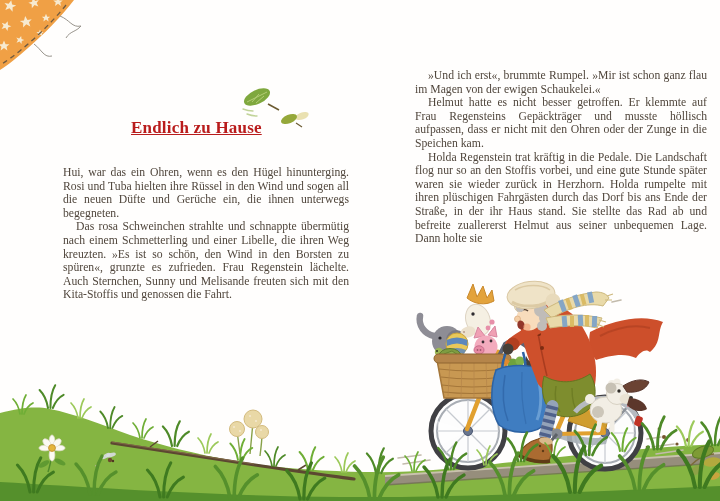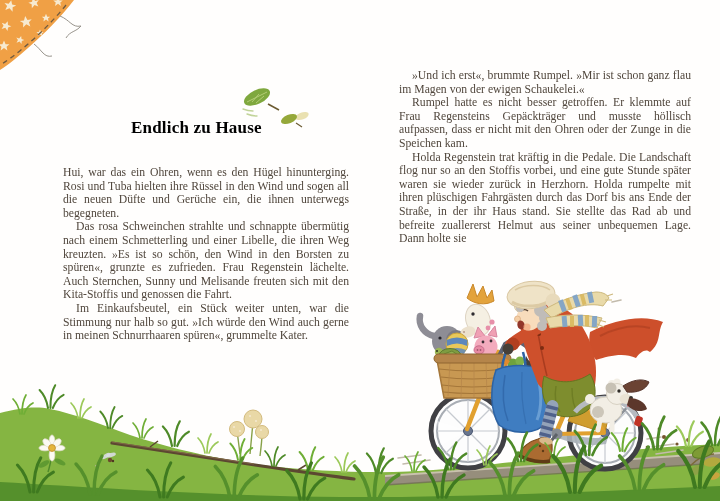--- a/index.html
+++ b/index.html
@@ -1,27 +1,27 @@
 <!DOCTYPE html>
 <html><head>
 <meta charset="utf-8">
 <style>
   html,body{margin:0;padding:0;}
   body{width:720px;height:501px;background:#ffffff;overflow:hidden;
        font-family:"Liberation Serif", serif;}
   .spread{position:relative;width:720px;height:501px;background:#fffefd;}
   .decor{position:absolute;}
   .heading{position:absolute;left:131px;top:118px;
-           font-size:17px;font-weight:bold;color:#000000;letter-spacing:.2px;}
+           font-size:17px;font-weight:bold;color:#b91c1c;letter-spacing:.2px;text-decoration:underline;}
   .textcol{position:absolute;font-size:11.7px;line-height:13.6px;color:#50463c;
            text-align:justify;}
   .textcol p{margin:0;text-indent:13px;}
   .textcol p.first{text-indent:0;}
   .left-col{left:63px;top:166px;width:286px;}
-  .right-col{left:399px;top:69px;width:292px;}
+  .right-col{left:415px;top:69px;width:292px;}
   svg{display:block;}
 </style>
 </head>
 <body>
 
 <div class="spread">
 
   <svg class="decor" style="left:0;top:0" width="100" height="92" viewBox="0 0 100 92">
     <defs>
       <path id="star" d="M0,-6 L1.76,-1.85 L6,-1.85 L2.85,0.7 L3.7,5 L0,2.3 L-3.7,5 L-2.85,0.7 L-6,-1.85 L-1.76,-1.85 Z"></path>
@@ -62,26 +62,25 @@
     <g stroke="#c2d49a" stroke-width="1.4" fill="none" stroke-linecap="round">
       <path d="M8,27 q5,2 10,2"></path>
       <path d="M12,32 q5,2 10,2"></path>
     </g>
   </svg>
 
   <div class="heading">Endlich zu Hause</div>
   <div class="textcol left-col">
     <p class="first">Hui, war das ein Ohren, wenn es den Hügel hinunterging. Rosi und Tuba hielten ihre Rüssel in den Wind und sogen all die neuen Düfte und Gerüche ein, die ihnen unterwegs begegneten.</p>
     <p>Das rosa Schweinchen strahlte und schnappte übermütig nach einem Schmetterling und einer Libelle, die ihren Weg kreuzten. »Es ist so schön, den Wind in den Borsten zu spüren«, grunzte es zufrieden. Frau Regenstein lächelte. Auch Sternchen, Sunny und Melisande freuten sich mit den Kita-Stoffis und genossen die Fahrt.</p>
-    <p>Im Einkaufsbeutel, ein Stück weiter unten, war die Stimmung nur halb so gut. »Ich würde den Wind auch gerne in meinen Schnurrhaaren spüren«, grummelte Kater.</p>
   </div>
 
   <div class="textcol right-col">
     <p>»Und ich erst«, brummte Rumpel. »Mir ist schon ganz flau im Magen von der ewigen Schaukelei.«</p>
-    <p>Rumpel hatte es nicht besser getroffen. Er klemmte auf Frau Regensteins Gepäckträger und musste höllisch aufpassen, dass er nicht mit den Ohren oder der Zunge in die Speichen kam.</p>
+    <p>Helmut hatte es nicht besser getroffen. Er klemmte auf Frau Regensteins Gepäckträger und musste höllisch aufpassen, dass er nicht mit den Ohren oder der Zunge in die Speichen kam.</p>
     <p>Holda Regenstein trat kräftig in die Pedale. Die Landschaft flog nur so an den Stoffis vorbei, und eine gute Stunde später waren sie wieder zurück in Herzhorn. Holda rumpelte mit ihren plüschigen Fahrgästen durch das Dorf bis ans Ende der Straße, in der ihr Haus stand. Sie stellte das Rad ab und befreite zuallererst Helmut aus seiner unbequemen Lage. Dann holte sie</p>
   </div>
 
   <svg class="decor" style="left:0;top:240px" width="720" height="261" viewBox="0 0 720 261">
     <defs>
       <g id="tuft" fill="none" stroke-linecap="round" stroke-width="1.7">
         <path d="M0,0 C-1,-6 -3,-11 -7,-15"></path>
         <path d="M2,0 C2,-8 3,-14 6,-19"></path>
         <path d="M4,0 C6,-5 9,-9 13,-11"></path>
       </g>

